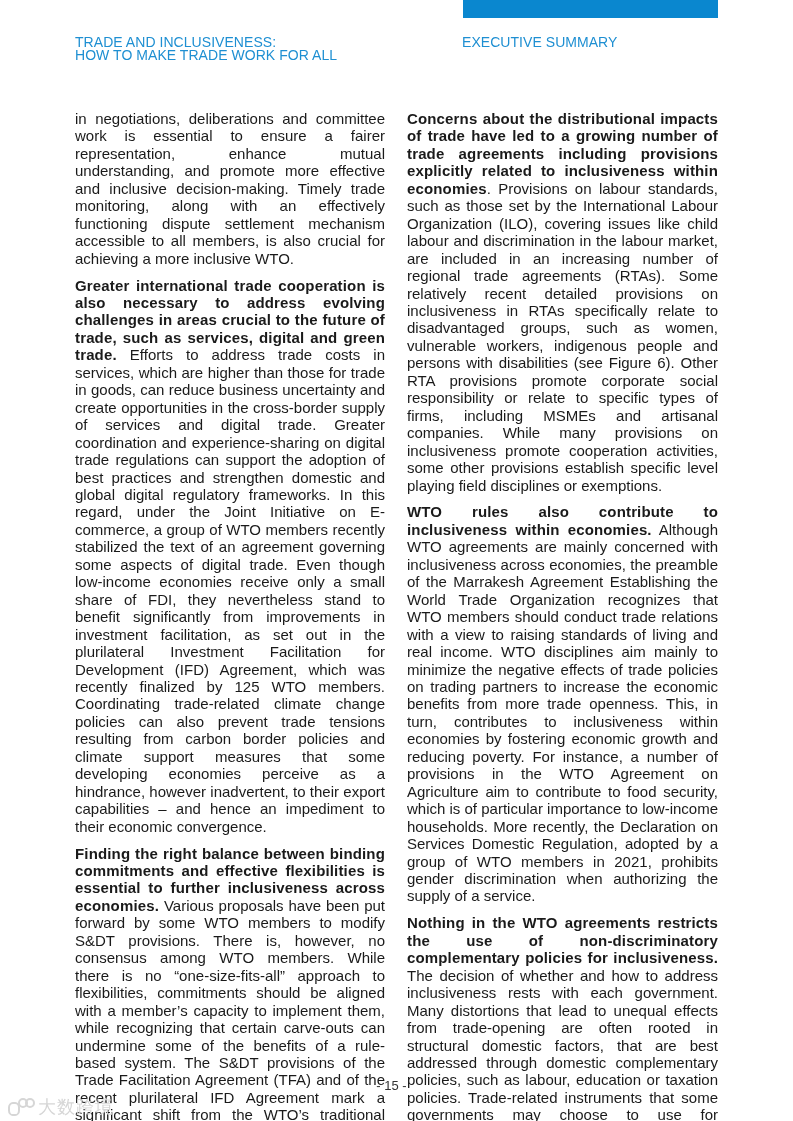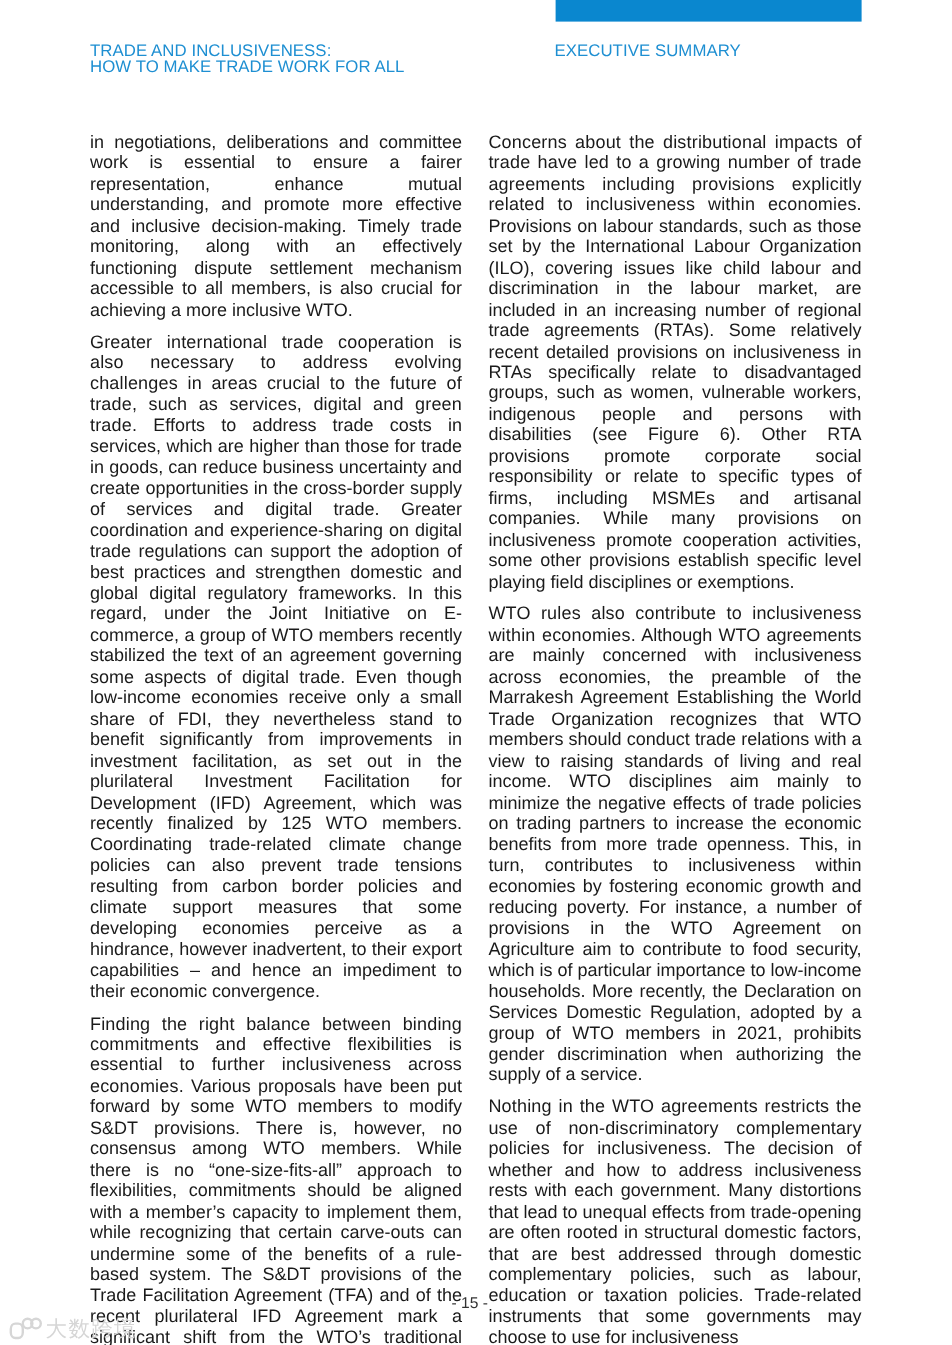--- a/index.html
+++ b/index.html
@@ -18,21 +18,21 @@
   .hdr-left { left: 75px; top: 36px; }
   .hdr-right { left: 462px; top: 36px; }
   .col {
     position: absolute; top: 110px; width: 310px;
     font-size: 15px; line-height: 17.45px; text-align: justify;
     hyphens: none;
   }
   .col-left { left: 75px; }
   .col-right { left: 407px; width: 311px; }
   .col p { margin: 0 0 9.5px 0; }
-  .col b { font-weight: 400; letter-spacing: 0.15px; }
+  .col b { font-weight: 700; letter-spacing: 0.15px; }
   .page-num {
     position: absolute; left: 0; width: 783px; top: 1078px; text-align: center;
     font-size: 13px; color: #333;
   }
   .watermark {
     position: absolute; left: 8px; top: 1095px; font-size: 18px; color: #d6d6d6;
     font-family: "DejaVu Sans", sans-serif; letter-spacing: 1px;
     display: flex; align-items: center; gap: 4px;
   }
   .wm-logo { width: 26px; height: 18px; position: relative; }

